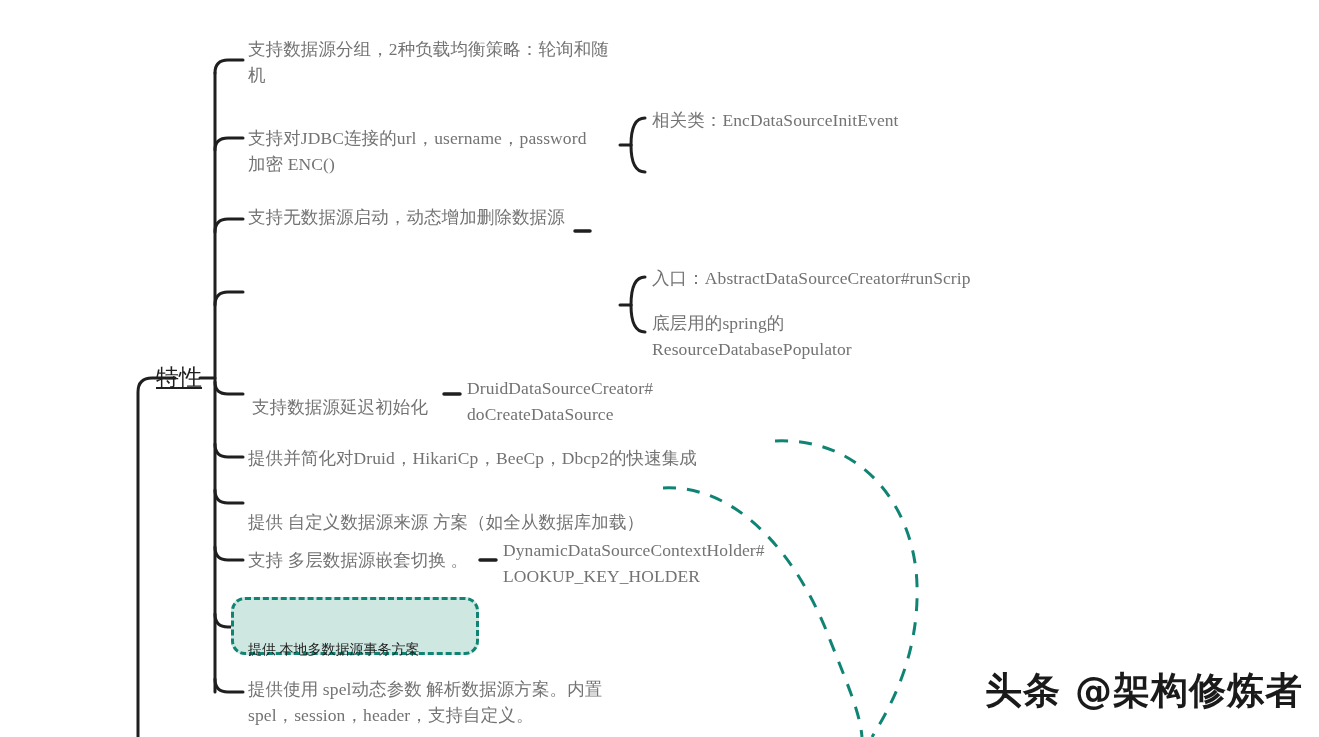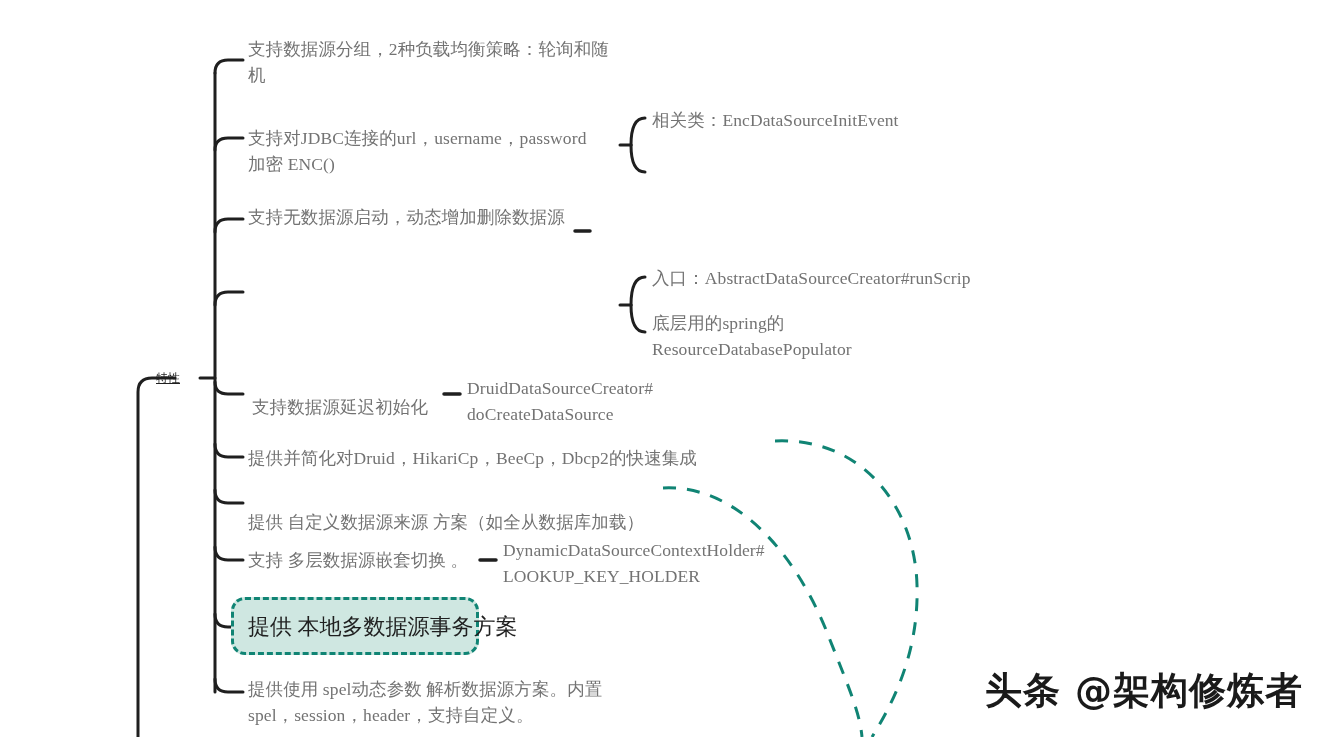--- a/index.html
+++ b/index.html
@@ -26,38 +26,39 @@
     position: absolute;
     color: #737373;
     font-size: 17.5px;
     line-height: 26px;
     white-space: pre-line;
     letter-spacing: 0.1px;
   }
   .root-text {
     position: absolute;
     color: #1f1f1f;
-    font-size: 12px;
+    font-size: 23px;
     line-height: 22px;
     white-space: nowrap;
     text-decoration: underline;
   }
   .hl-box {
     position: absolute;
     box-sizing: border-box;
     background: #cfe7e1;
     border: 3px dashed #108474;
     border-radius: 14px;
   }
   .hl-text {
     position: absolute;
     color: #1f1f1f;
-    font-size: 22px;
+    font-size: 14px;
     line-height: 26px;
     white-space: nowrap;
+    margin-top: 23px;
   }
   .watermark {
     position: absolute;
     font-family: "DejaVu Sans", sans-serif;
     font-weight: bold;
     font-size: 37px;
     color: #1a1a1a;
     white-space: nowrap;
     text-shadow: 1.5px 1.5px 0 #ffffff, -1px -1px 0 rgba(255,255,255,0.9);
     letter-spacing: 1px;

